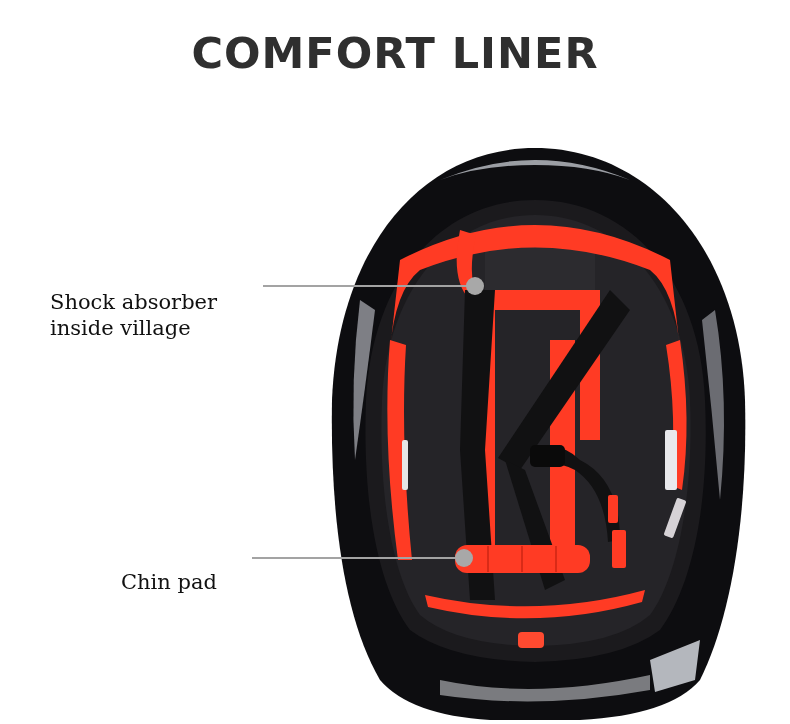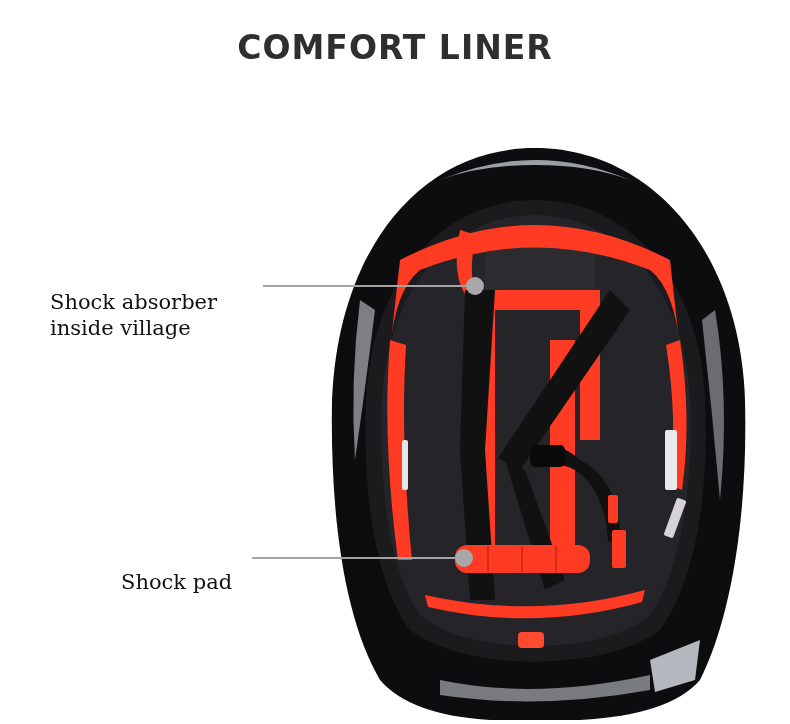--- a/index.html
+++ b/index.html
@@ -1,19 +1,19 @@
 <!DOCTYPE html>
 <html><head>
 <meta charset="utf-8">
 <style>
   html, body { margin:0; padding:0; background:#ffffff; }
   body { width:790px; height:724px; position:relative; overflow:hidden; }
   .title {
     position:absolute; left:0; top:28px; width:790px; text-align:center;
-    font-family:"DejaVu Sans", sans-serif; font-weight:bold; font-size:33px;
+    font-family:"DejaVu Sans", sans-serif; font-weight:bold; font-size:43px;
     letter-spacing:1px; color:#2f2f2f;
   }
   .label {
     position:absolute; font-family:"DejaVu Serif", serif; font-size:21px;
     color:#111111; line-height:26px; white-space:pre;margin-top:31px;
   }
   .leader { position:absolute; height:2px; background:#a3a3a3; }
   .dot { position:absolute; width:18px; height:18px; border-radius:50%; background:#a8a8a8; }
   .helmet { position:absolute; left:320px; top:140px; width:430px; height:584px; }
 </style>
@@ -72,15 +72,15 @@
     <rect x="350" y="358" width="10" height="40" rx="2" fill="#d6d2d6" transform="rotate(20 355 378)"></rect>
     <rect x="82" y="300" width="6" height="50" rx="2" fill="#e6e6e6"></rect>
   </svg>
 </div>
 
 <div class="label" style="left:50px; top:258px;">Shock absorber
 inside village</div>
 <div class="leader" style="left:263px; top:285px; width:212px;"></div>
 <div class="dot" style="left:466px; top:277px;"></div>
 
-<div class="label" style="left:121px; top:538px;">Shock pad</div>
+<div class="label" style="left:121px; top:538px;">Chin pad</div>
 <div class="leader" style="left:252px; top:557px; width:212px;"></div>
 <div class="dot" style="left:455px; top:549px;"></div>
 
 </body></html>

